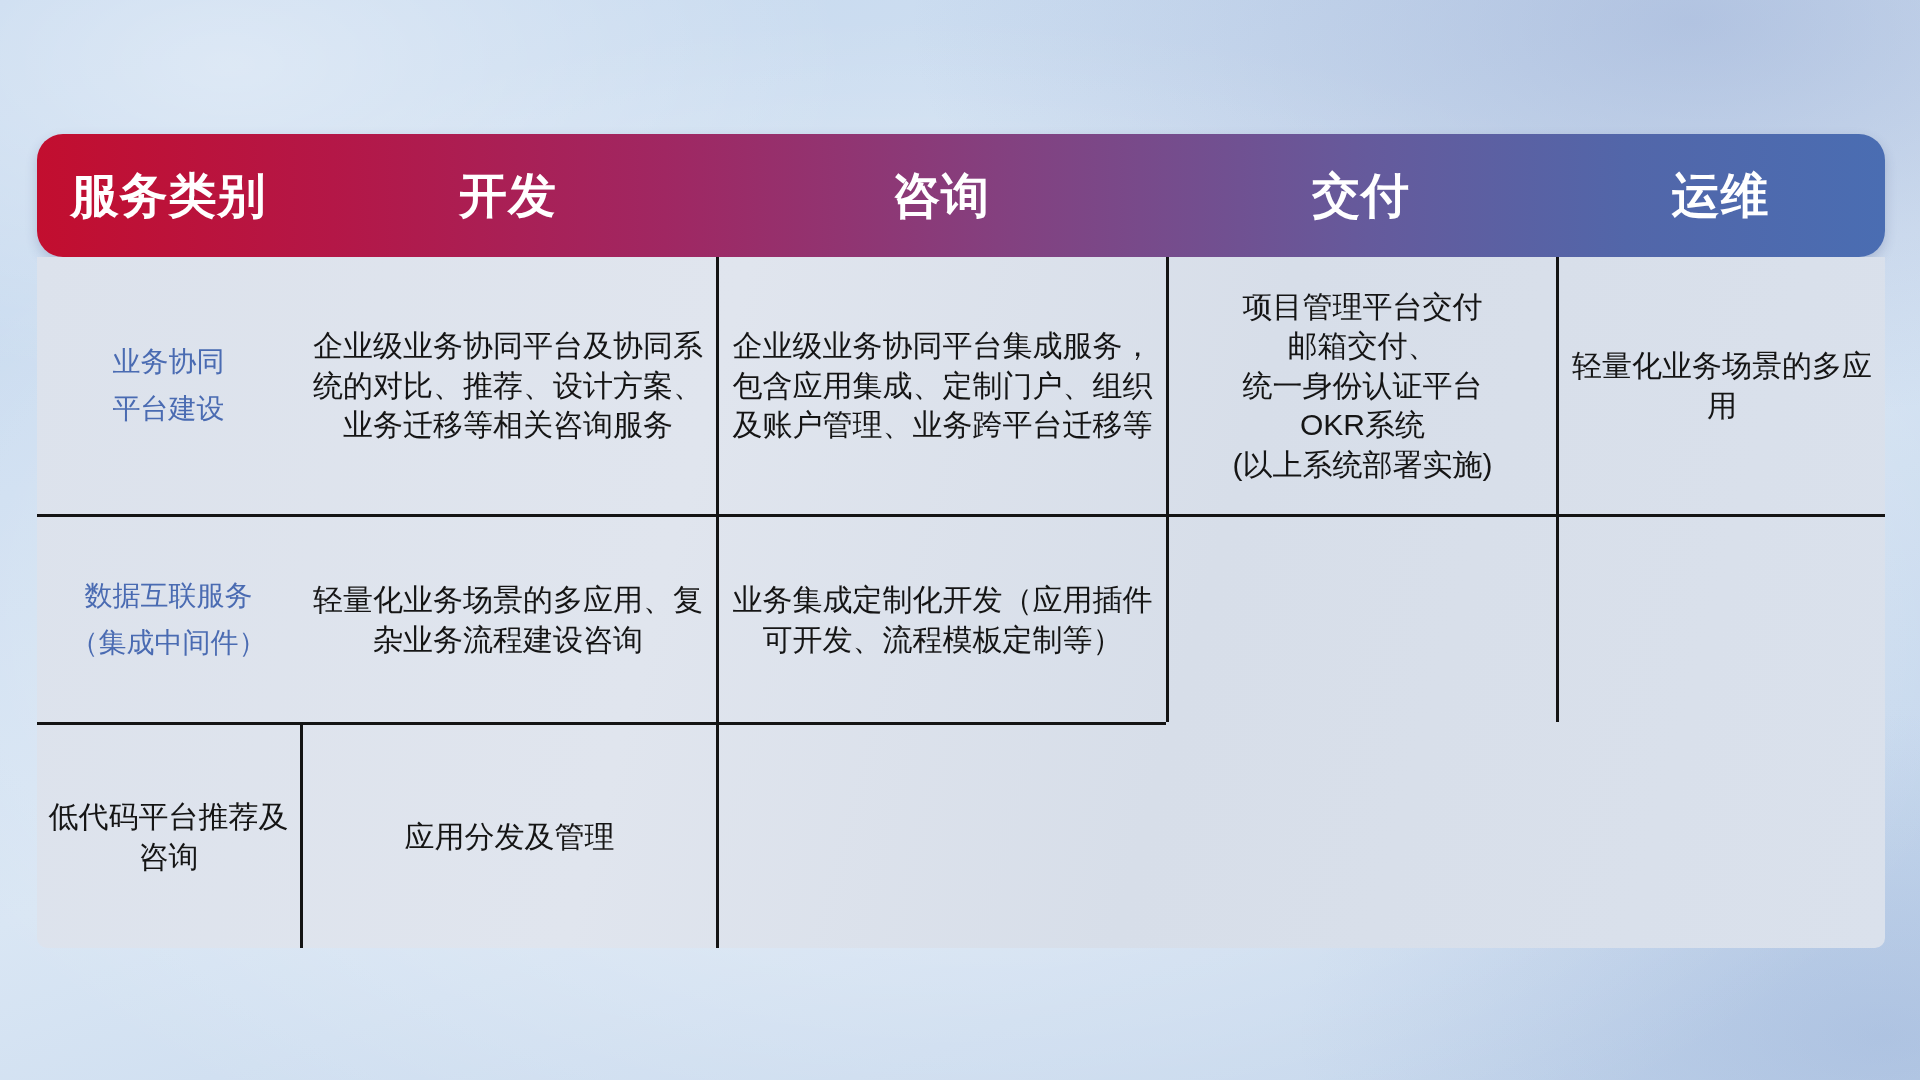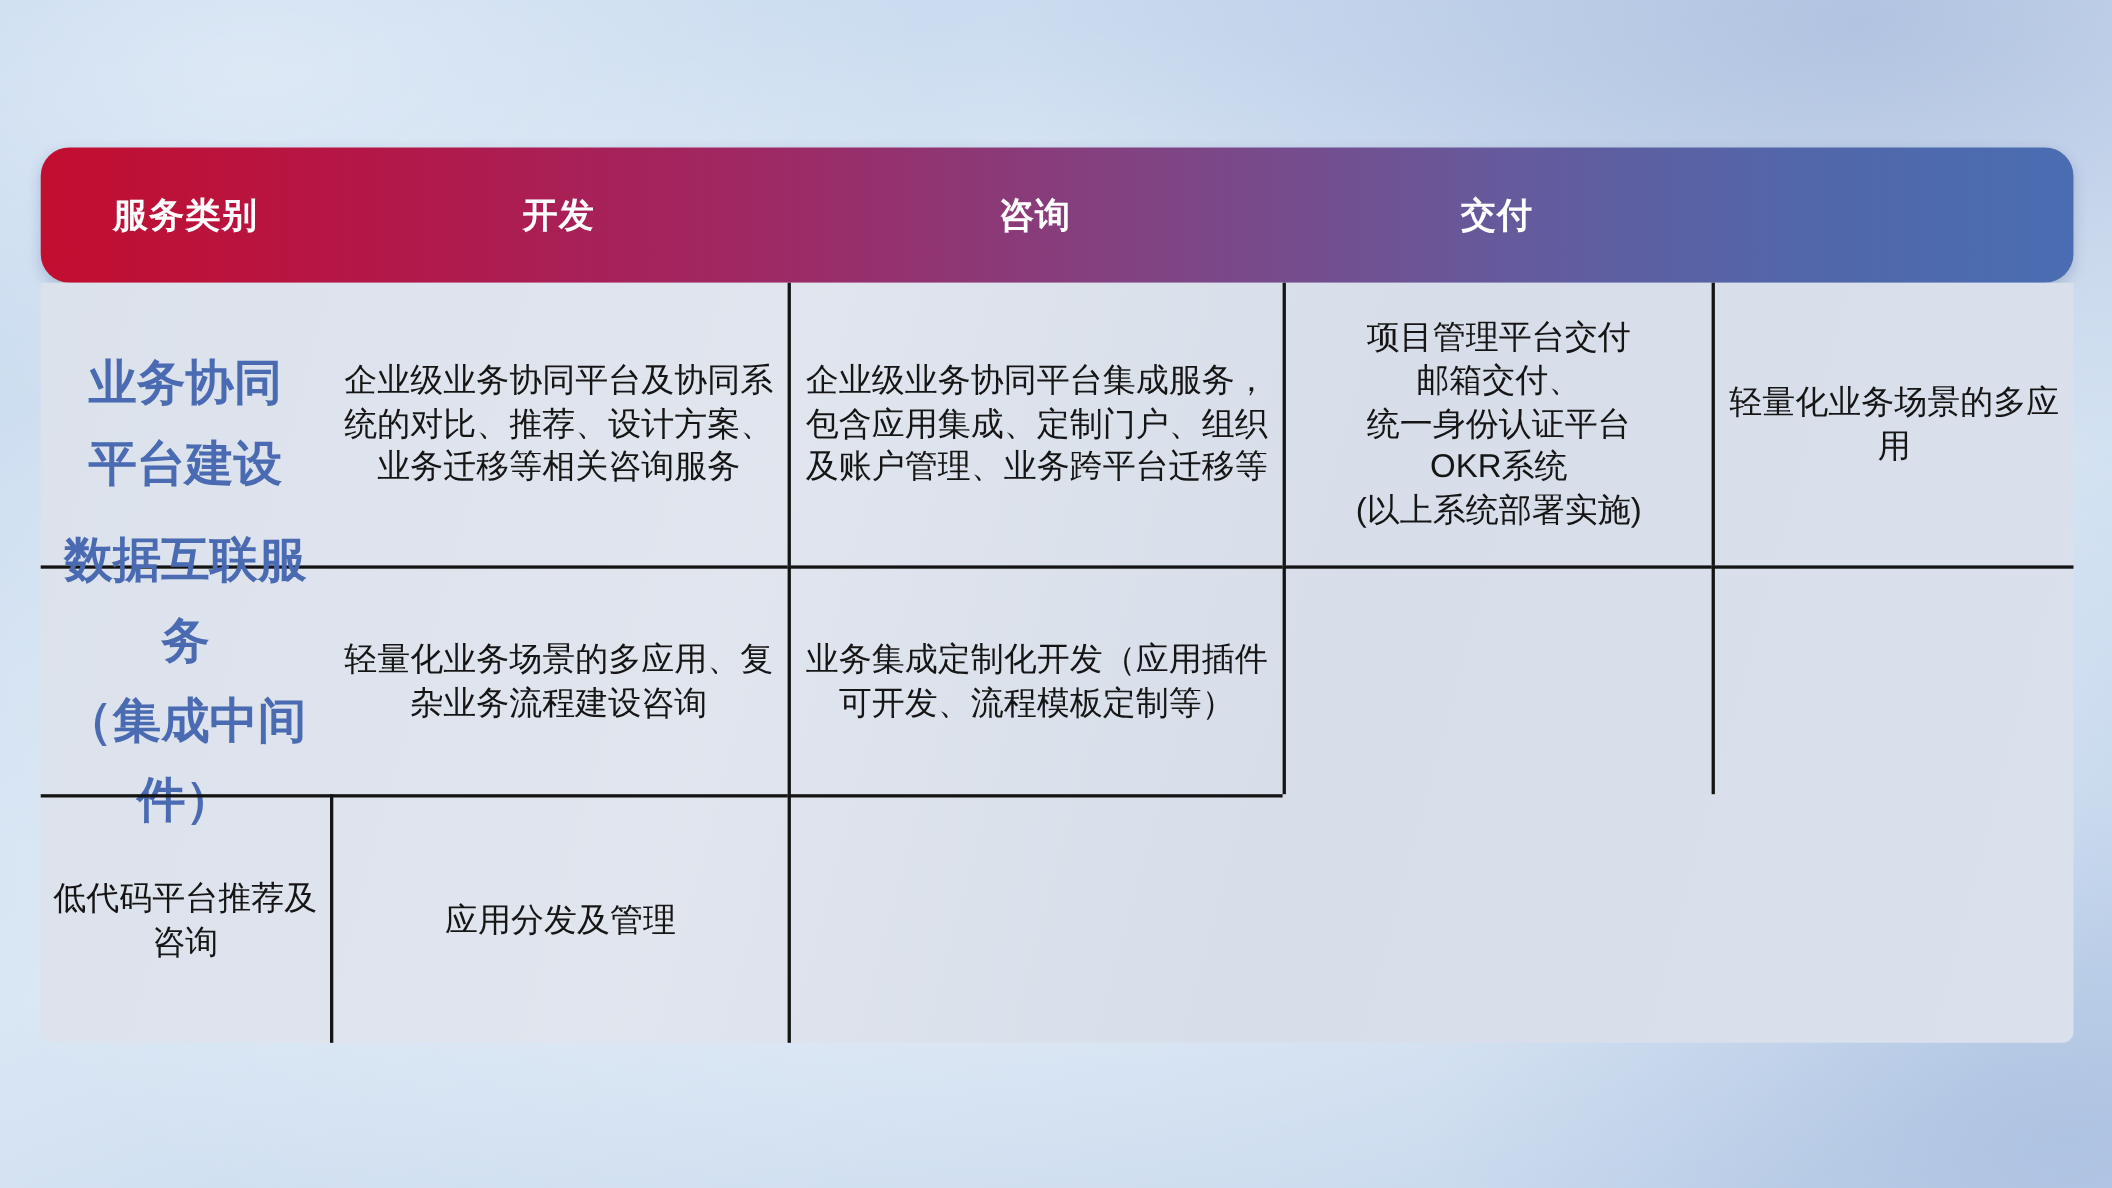--- a/index.html
+++ b/index.html
@@ -35,21 +35,21 @@
     background: linear-gradient(90deg,
       #c20e2f 0%, #b41747 16%, #a02762 34%,
       #84407f 52%, #655a9c 72%, #5266a9 86%, #4a6db2 100%);
     box-shadow: 0 5px 12px rgba(55, 70, 125, 0.22);
   }
   .header-cell {
     display: flex;
     align-items: center;
     justify-content: center;
     color: #ffffff;
-    font-size: 32px;
+    font-size: 48px;
     font-weight: bold;
     letter-spacing: 1px;
     font-family: Liberation Serif, serif;
   }
   .table-body {
     display: grid;
     grid-template-columns: 263px 416px 450px 390px 329px;
     grid-template-rows: 257px 208px 226px;
     background: linear-gradient(105deg, #dce2ec 0%, #e0e5ee 35%, #d7dee9 62%, #dae1ec 100%);
     border-radius: 0 0 10px 10px;
@@ -64,36 +64,37 @@
     white-space: pre-line;
     padding: 6px 10px;
     color: #151515;
     font-size: 30px;
     line-height: 1.32;
   }
   .cell.v-div { border-left: 3px solid #141414; }
   .cell.h-div { border-top: 3px solid #141414; }
   .cell.label {
     color: #4a6bb2;
-    font-size: 44px;
-    font-weight: bold;
+    font-size: 28px;
+    font-weight: normal;
     line-height: 1.65;
   }
 </style>
 </head>
 <body>
 
 <div class="page">
   <div class="table-wrap">
 
     <div class="table-header">
       <div class="header-cell">服务类别</div>
       <div class="header-cell">开发</div>
       <div class="header-cell">咨询</div>
       <div class="header-cell">交付</div>
+      <div class="header-cell">运维</div>
     </div>
 
     <div class="table-body">
 
       <div class="cell label">业务协同
 平台建设</div>
       <div class="cell">企业级业务协同平台及协同系
 统的对比、推荐、设计方案、
 业务迁移等相关咨询服务</div>
       <div class="cell v-div">企业级业务协同平台集成服务，

